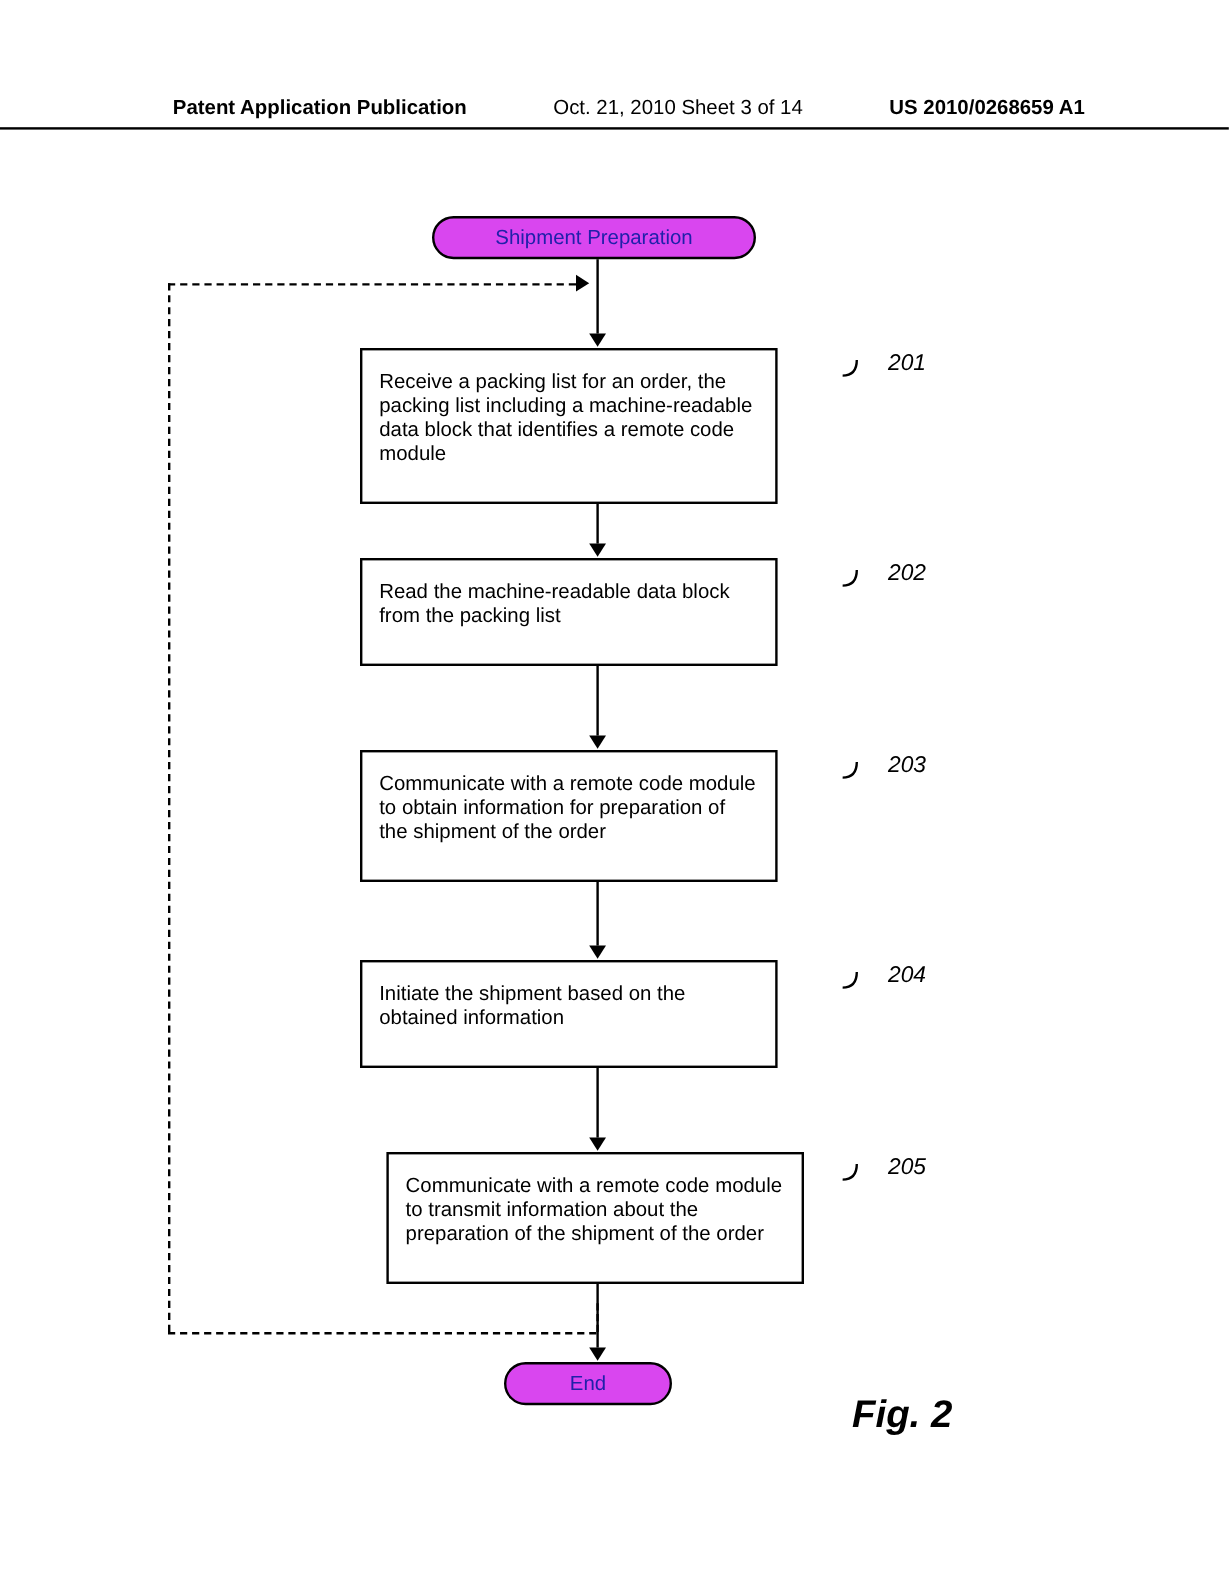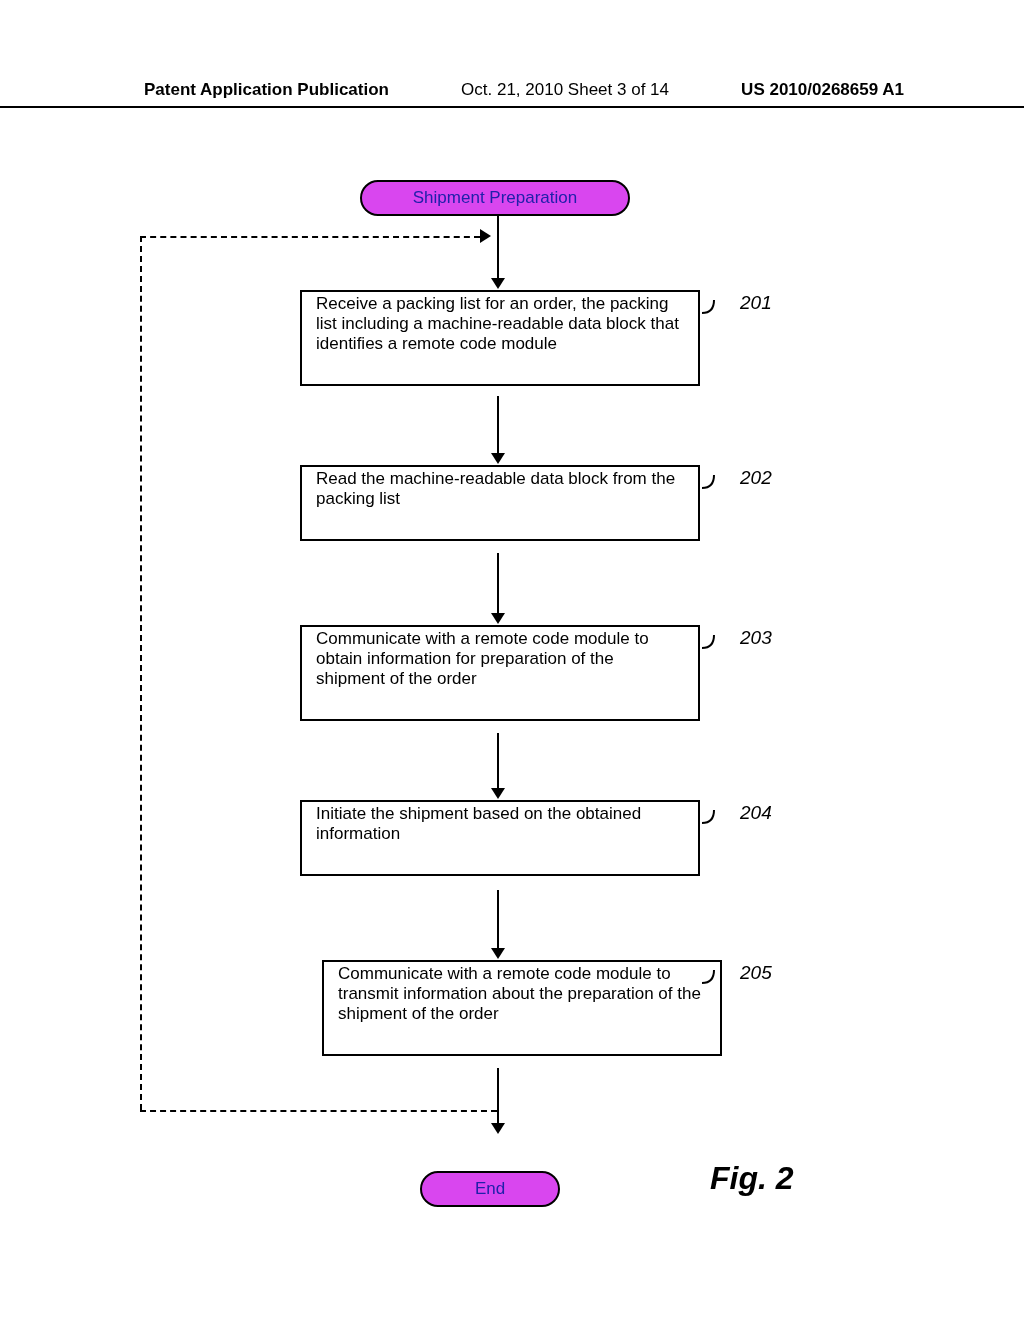--- a/index.html
+++ b/index.html
@@ -34,29 +34,29 @@
   .terminator {
     position: absolute;
     border: 2px solid #000;
     border-radius: 24px;
     background: #d946ef;
     text-align: center;
     padding: 6px 24px;
     font-size: 17px;
   }
   .start { left: 360px; top: 0; width: 270px; color: #2020aa; }
-  .end   { left: 420px; top: 991px; width: 140px; color: #2020aa; }
+  .end   { left: 420px; top: 955px; width: 140px; color: #2020aa; }
   .box {
     position: absolute;
     border: 2px solid #000;
     background: #fff;
-    padding: 2px 14px 30px 14px;
+    padding: 16px 14px 30px 14px;
     font-size: 17px;
     left: 300px;
-    width: 400px;
+    width: 348px;
   }
   .b1 { top: 110px; }
   .b2 { top: 285px; }
   .b3 { top: 445px; }
   .b4 { top: 620px; }
   .b5 { top: 780px; margin-left: 22px; }
   .ref {
     position: absolute;
     font-style: italic;
     font-size: 19px;

